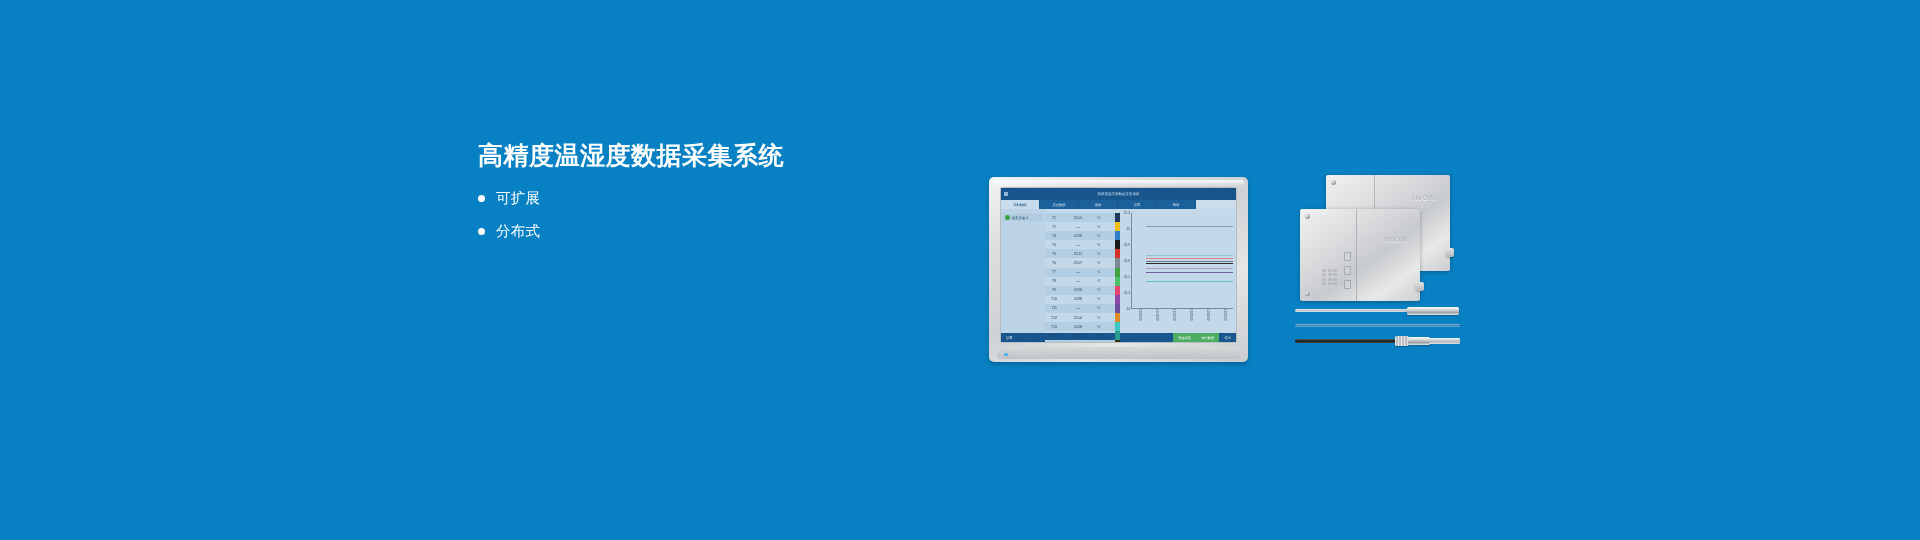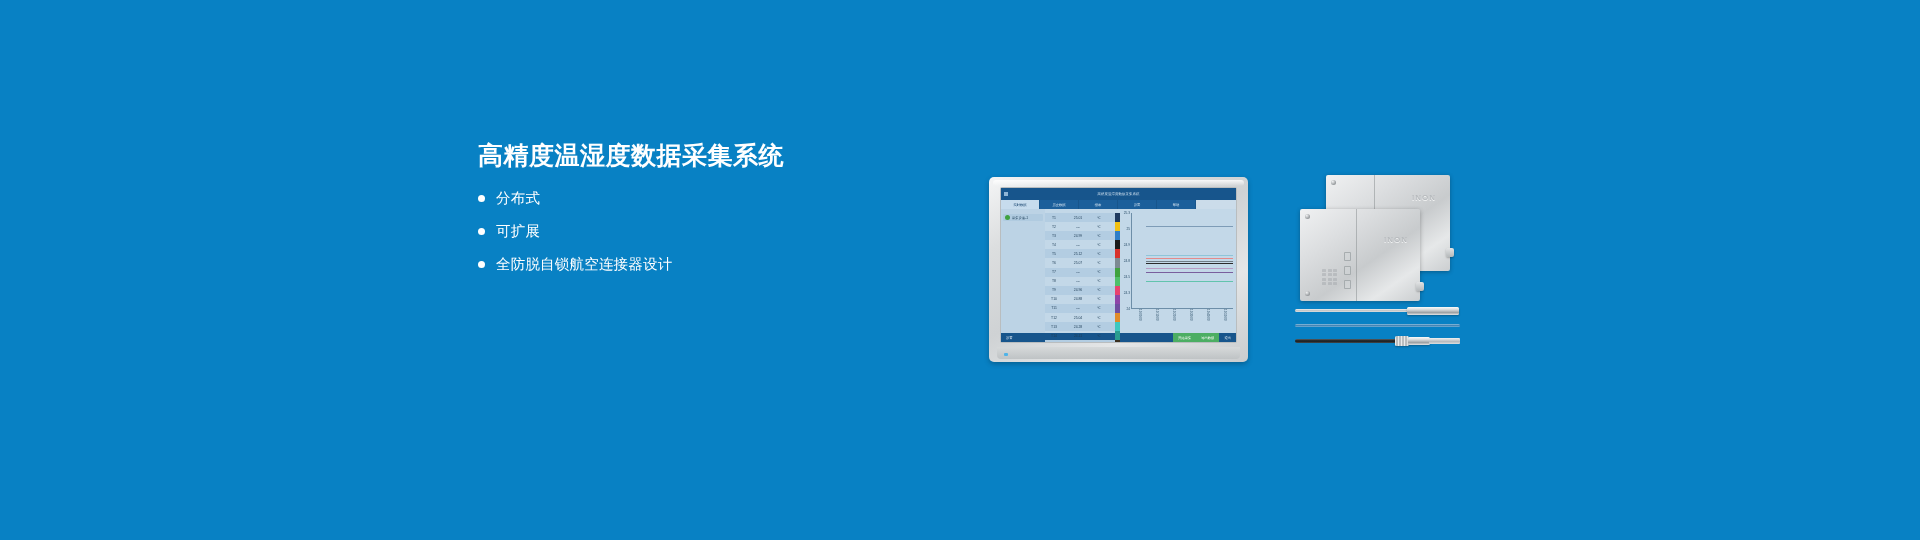--- a/index.html
+++ b/index.html
@@ -357,29 +357,25 @@
   }
 </style>
 </head>
 <body>
 
 <div class="hero-text">
   <div class="hero-title">高精度温湿度数据采集系统</div>
   <div class="bullet-list">
     <div class="bullet-row">
       <span class="bullet-dot"></span>
-      <span class="bullet-label">分布式</span>
-    </div>
-    <div class="bullet-row">
-      <span class="bullet-dot"></span>
       <span class="bullet-label">可扩展</span>
     </div>
     <div class="bullet-row">
       <span class="bullet-dot"></span>
-      <span class="bullet-label">全防脱自锁航空连接器设计</span>
+      <span class="bullet-label">分布式</span>
     </div>
   </div>
 </div>
 
 <div class="panel-pc">
   <div class="pc-outer"></div>
   <div class="pc-bezel-hl"></div>
   <div class="pc-screen-frame">
     <div class="pc-screen">
 

